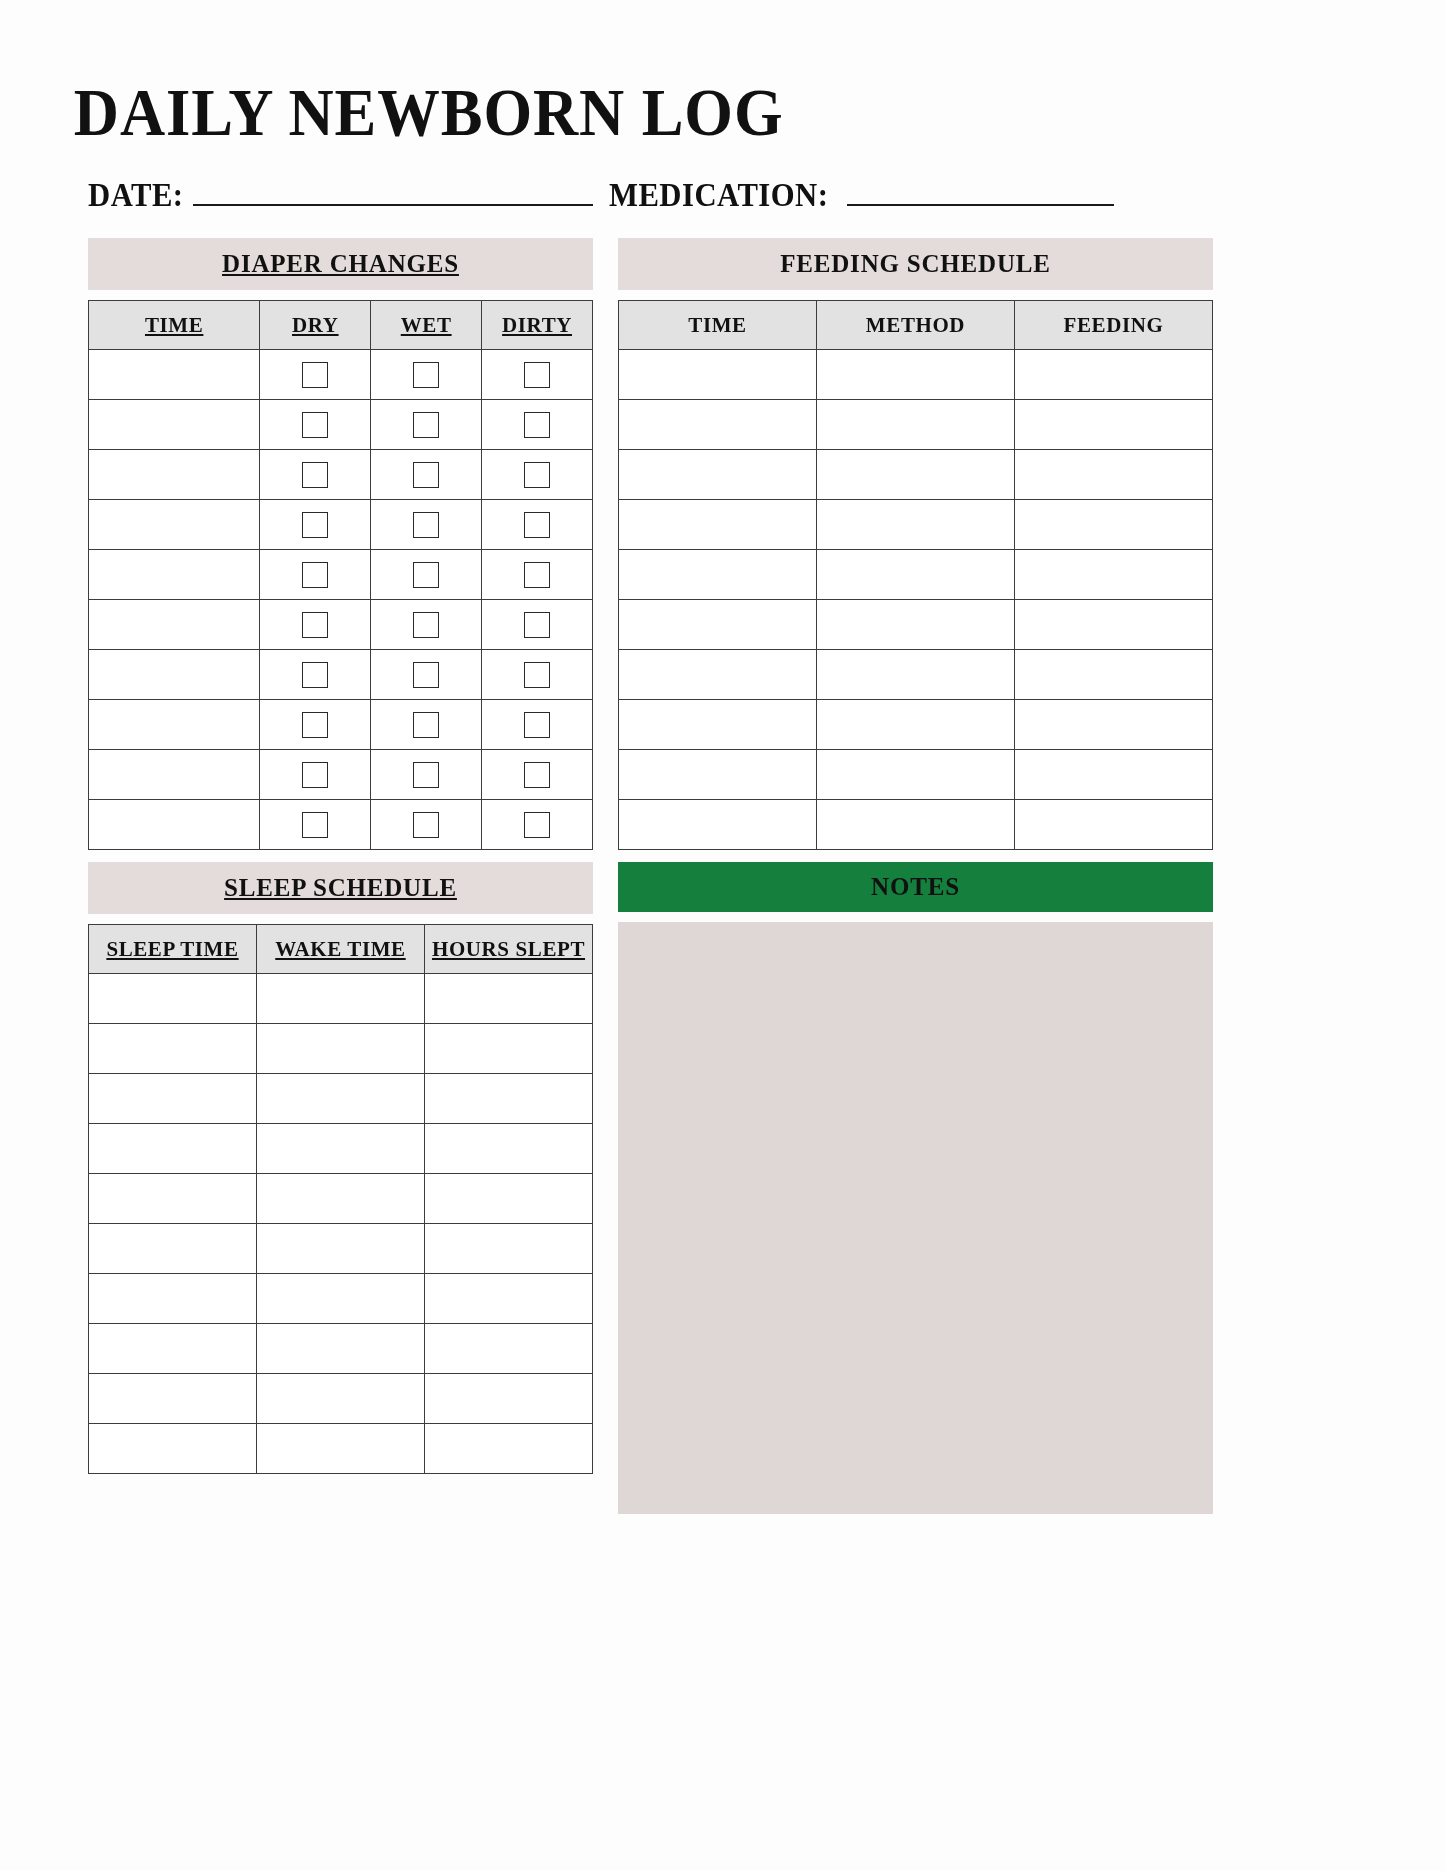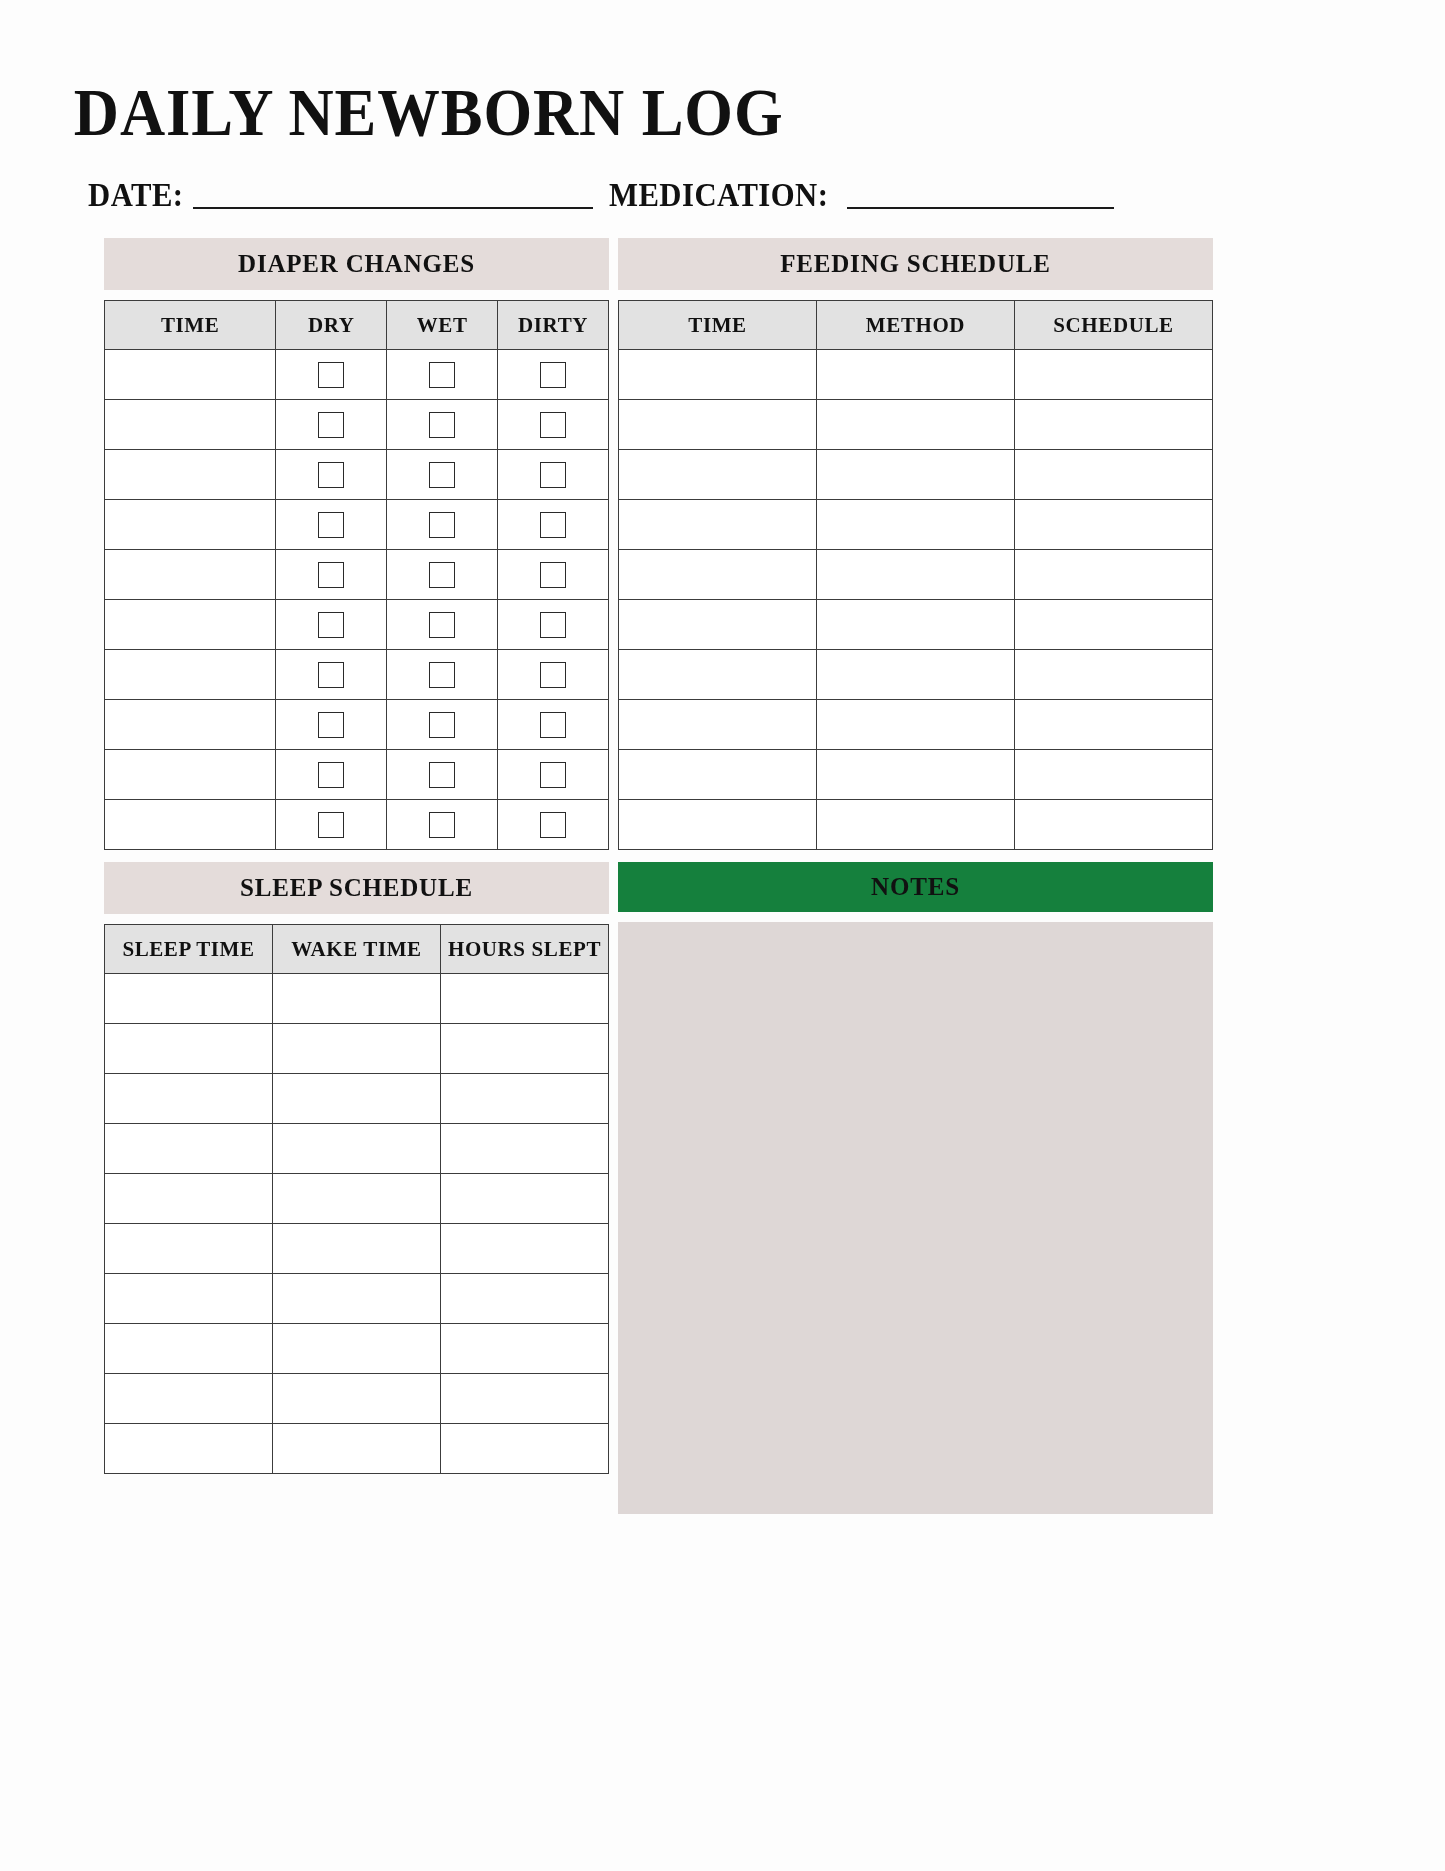--- a/index.html
+++ b/index.html
@@ -46,21 +46,21 @@
   .field-row {
     position: absolute;
     top: 178px;
     left: 88px;
     width: 1034px;
     display: flex;
     align-items: flex-end;
   }
   .field {
     display: flex;
-    align-items: center;
+    align-items: flex-start;
   }
   .field.left  { width: 505px; }
   .field.right { width: 505px; margin-left: 16px; }
 
   .field-label {
     font-weight: bold;
     font-size: 33px;
     letter-spacing: 0.5px;
     white-space: nowrap;
     transform: scaleX(0.93);
@@ -71,22 +71,23 @@
   .field-line {
     flex: 1 1 auto;
     border-bottom: 2px solid #1a1a1a;
     height: 26px;
     margin-left: 2px;
   }
 
   
   .col-left {
     position: absolute;
-    left: 104px;
+    left: 88px;
     width: 505px;
+    text-decoration: underline;
   }
   .col-right {
     position: absolute;
     left: 618px;
     width: 595px;
   }
 
   .row-top    { top: 238px; }
   .row-bottom { top: 862px; }
 
@@ -266,21 +267,21 @@
     <table class="sheet">
       <colgroup>
         <col class="c-fthird">
           <col class="c-fthird">
           <col class="c-fthird">
       </colgroup>
       <thead>
         <tr>
           <th>TIME</th>
           <th>METHOD</th>
-          <th>SCHEDULE</th>
+          <th>FEEDING</th>
         </tr>
       </thead>
       <tbody>
           <tr>
             <td></td>
             <td></td>
             <td></td>
           </tr>
           <tr>
             <td></td>

